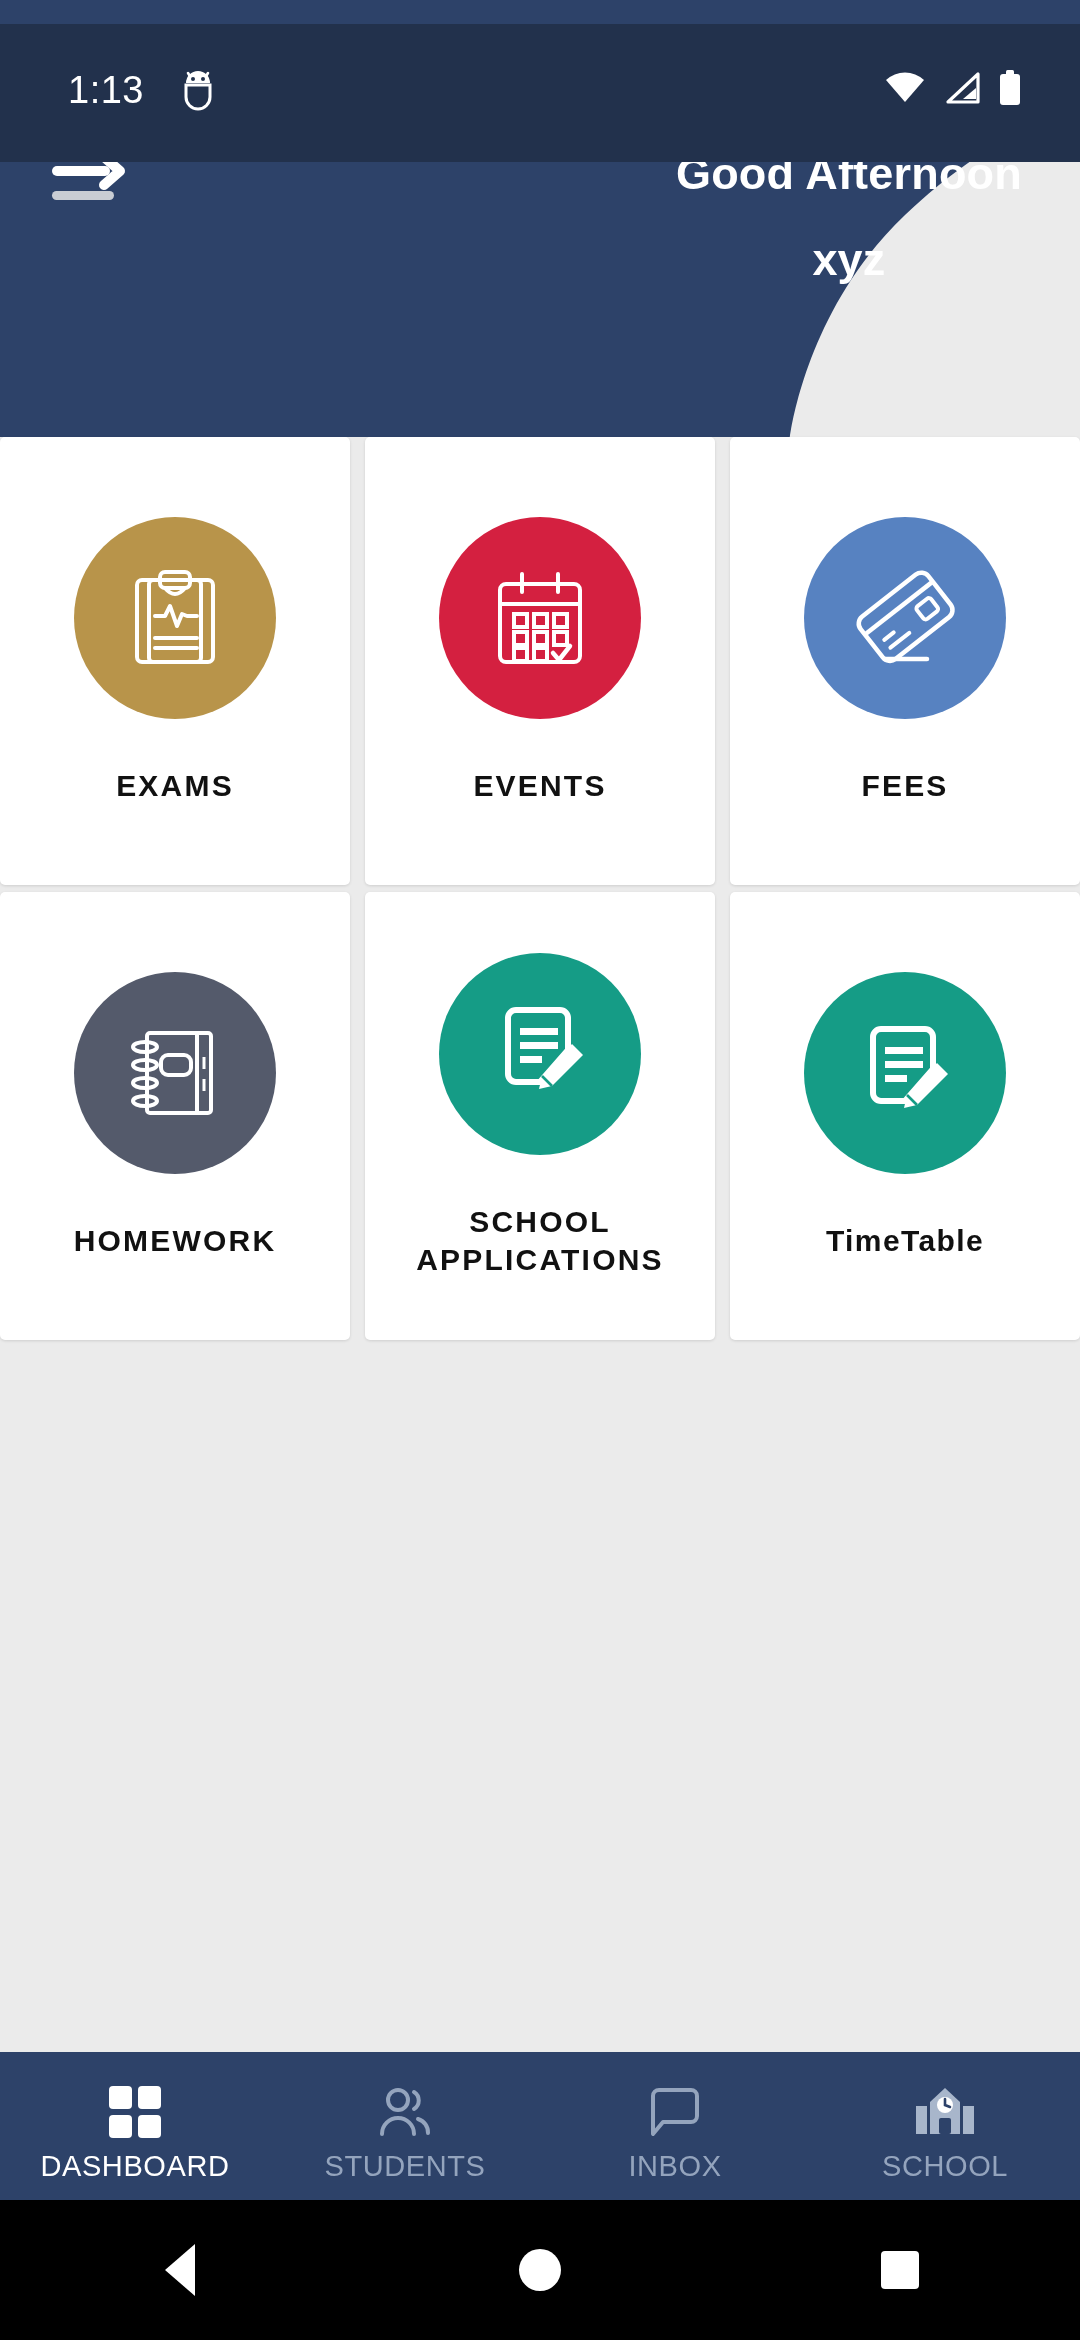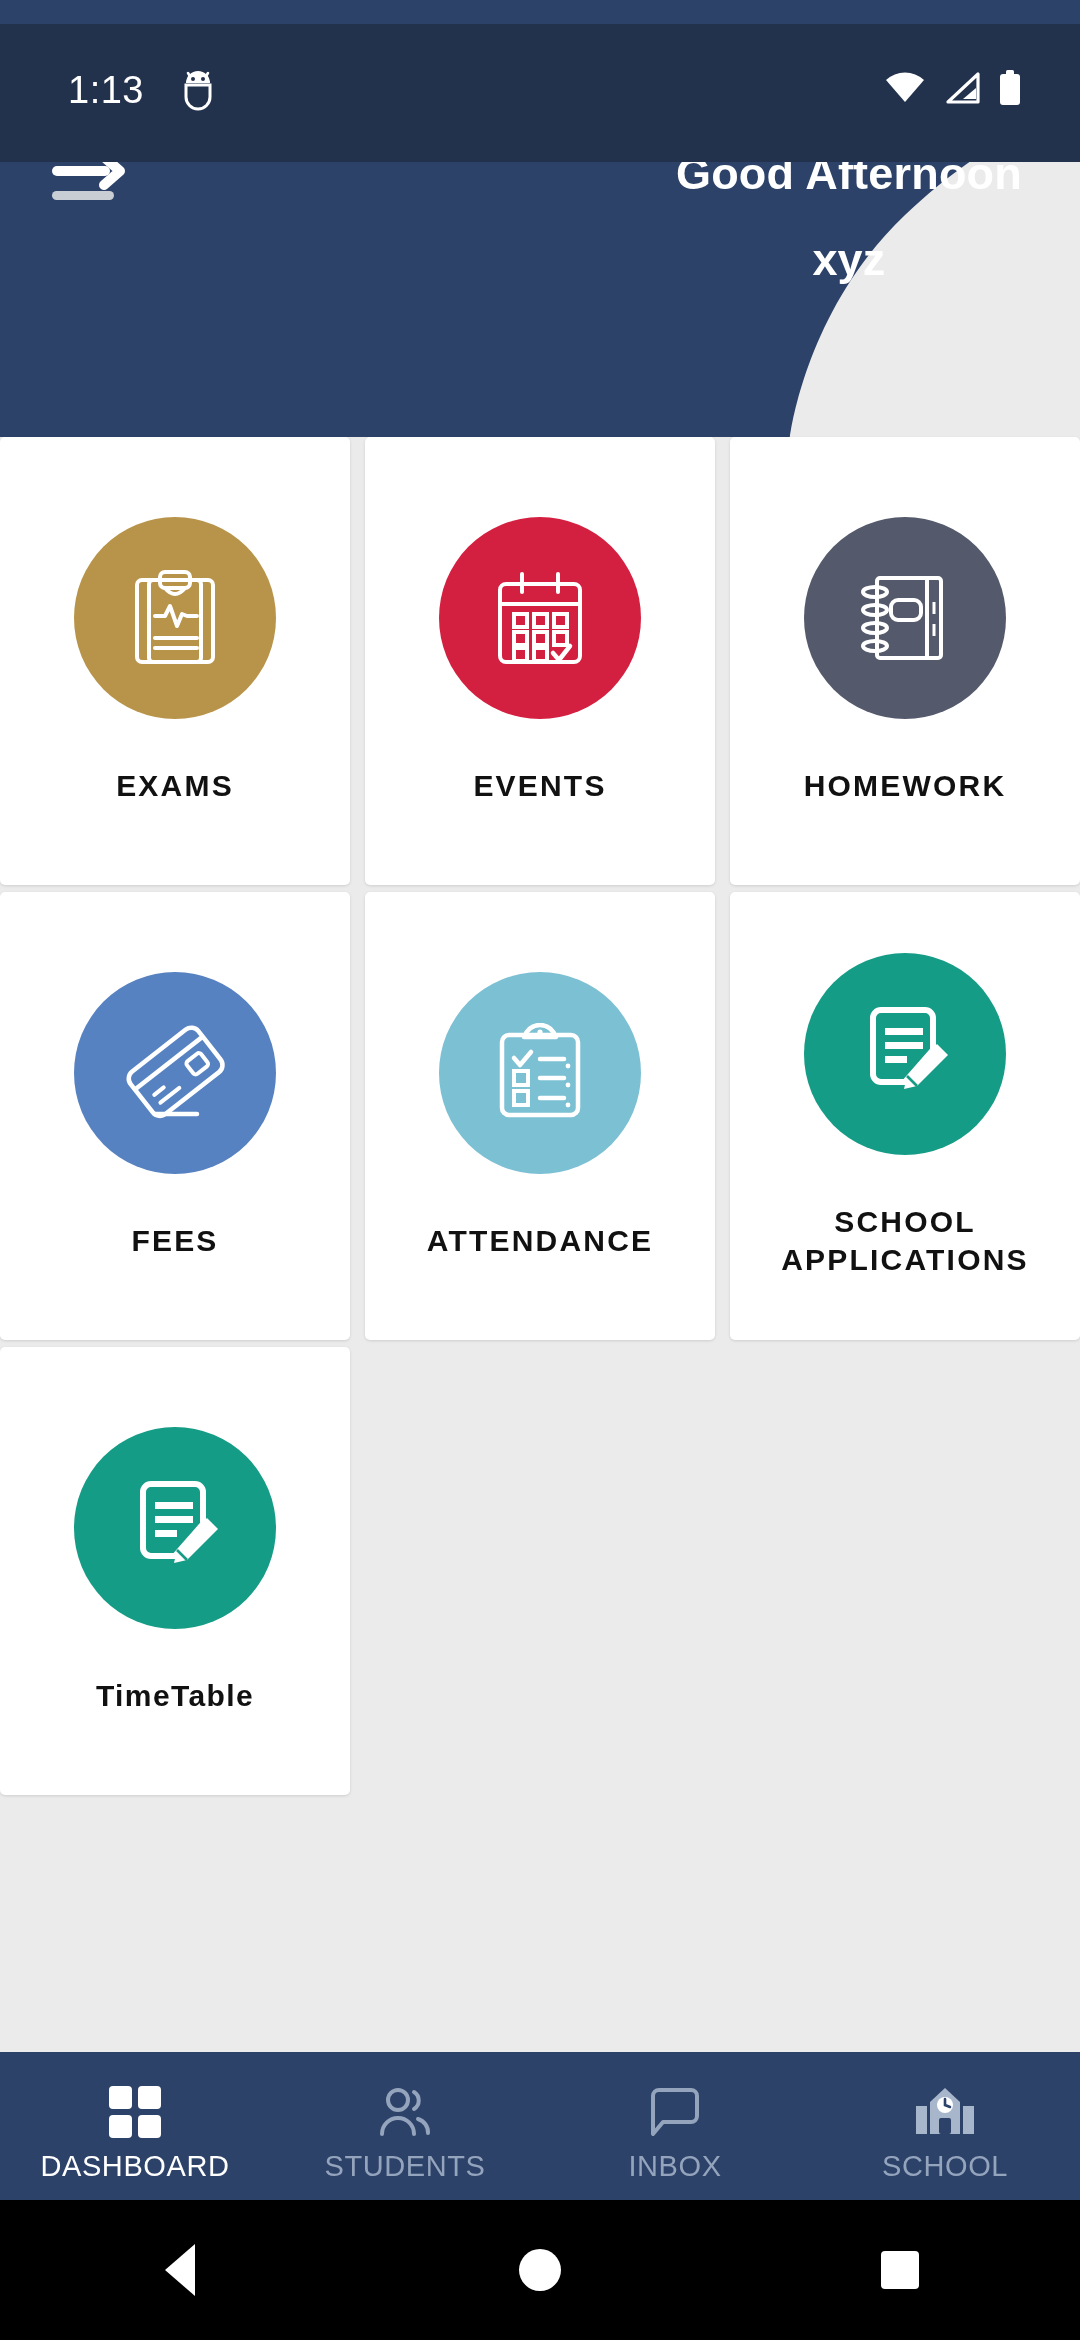--- a/index.html
+++ b/index.html
@@ -303,71 +303,52 @@
           <rect x="64" y="64" width="13" height="13" fill="none" stroke="#ffffff" stroke-width="4"></rect>
           <rect x="24" y="80" width="13" height="13" fill="none" stroke="#ffffff" stroke-width="4"></rect>
           <rect x="44" y="80" width="13" height="13" fill="none" stroke="#ffffff" stroke-width="4"></rect>
           <path d="M63 85 L69 92 L80 78" fill="none" stroke="#ffffff" stroke-width="4.5" stroke-linecap="round" stroke-linejoin="round"></path>
         </svg>
       </div>
       <div class="tile-label">EVENTS</div>
     </div>
 
     <div class="tile">
+      <div class="tile-circle" style="background:#5782c1">
+        <svg width="106" height="100" viewBox="0 0 106 100">
+          <g transform="rotate(-38 53 48)">
+            <rect x="10" y="22" width="86" height="54" rx="9" fill="none" stroke="#ffffff" stroke-width="4.5"></rect>
+            <line x1="10" y1="38" x2="96" y2="38" stroke="#ffffff" stroke-width="4.5"></line>
+            <rect x="66" y="48" width="18" height="16" rx="3" fill="none" stroke="#ffffff" stroke-width="4"></rect>
+            <line x1="22" y1="54" x2="34" y2="54" stroke="#ffffff" stroke-width="4" stroke-linecap="round"></line>
+            <line x1="22" y1="64" x2="46" y2="64" stroke="#ffffff" stroke-width="4" stroke-linecap="round"></line>
+          </g>
+          <line x1="33" y1="91" x2="75" y2="91" stroke="#ffffff" stroke-width="4.5" stroke-linecap="round"></line>
+        </svg>
+      </div>
+      <div class="tile-label">FEES</div>
+    </div>
+
+    <div class="tile">
       <div class="tile-circle" style="background:#545a6b">
         <svg width="100" height="100" viewBox="0 0 100 100">
           <rect x="22" y="10" width="64" height="80" rx="3" fill="none" stroke="#ffffff" stroke-width="4"></rect>
           <line x1="72" y1="10" x2="72" y2="90" stroke="#ffffff" stroke-width="4"></line>
           <rect x="36" y="32" width="30" height="20" rx="7" fill="none" stroke="#ffffff" stroke-width="4"></rect>
           <ellipse cx="20" cy="24" rx="12" ry="5" fill="none" stroke="#ffffff" stroke-width="4"></ellipse>
           <ellipse cx="20" cy="42" rx="12" ry="5" fill="none" stroke="#ffffff" stroke-width="4"></ellipse>
           <ellipse cx="20" cy="60" rx="12" ry="5" fill="none" stroke="#ffffff" stroke-width="4"></ellipse>
           <ellipse cx="20" cy="78" rx="12" ry="5" fill="none" stroke="#ffffff" stroke-width="4"></ellipse>
           <line x1="79" y1="34" x2="79" y2="46" stroke="#ffffff" stroke-width="3"></line>
           <line x1="79" y1="56" x2="79" y2="68" stroke="#ffffff" stroke-width="3"></line>
         </svg>
       </div>
       <div class="tile-label">HOMEWORK</div>
     </div>
 
-    <div class="tile">
-      <div class="tile-circle" style="background:#5782c1">
-        <svg width="106" height="100" viewBox="0 0 106 100">
-          <g transform="rotate(-38 53 48)">
-            <rect x="10" y="22" width="86" height="54" rx="9" fill="none" stroke="#ffffff" stroke-width="4.5"></rect>
-            <line x1="10" y1="38" x2="96" y2="38" stroke="#ffffff" stroke-width="4.5"></line>
-            <rect x="66" y="48" width="18" height="16" rx="3" fill="none" stroke="#ffffff" stroke-width="4"></rect>
-            <line x1="22" y1="54" x2="34" y2="54" stroke="#ffffff" stroke-width="4" stroke-linecap="round"></line>
-            <line x1="22" y1="64" x2="46" y2="64" stroke="#ffffff" stroke-width="4" stroke-linecap="round"></line>
-          </g>
-          <line x1="33" y1="91" x2="75" y2="91" stroke="#ffffff" stroke-width="4.5" stroke-linecap="round"></line>
-        </svg>
-      </div>
-      <div class="tile-label">FEES</div>
-    </div>
-
-    <div class="tile">
-      <div class="tile-circle" style="background:#7cc0d3">
-        <svg width="96" height="100" viewBox="0 0 96 100">
-          <rect x="10" y="12" width="76" height="80" rx="7" fill="none" stroke="#ffffff" stroke-width="4.5"></rect>
-          <path d="M32 14 q5 -12 16 -12 q11 0 16 12 z" fill="none" stroke="#ffffff" stroke-width="4.5" stroke-linejoin="round"></path>
-          <circle cx="48" cy="9" r="2.6" fill="#ffffff"></circle>
-          <path d="M22 35 L28 42 L39 29" fill="none" stroke="#ffffff" stroke-width="4.5" stroke-linecap="round" stroke-linejoin="round"></path>
-          <rect x="22" y="48" width="14" height="14" fill="none" stroke="#ffffff" stroke-width="4"></rect>
-          <rect x="22" y="68" width="14" height="14" fill="none" stroke="#ffffff" stroke-width="4"></rect>
-          <line x1="48" y1="36" x2="72" y2="36" stroke="#ffffff" stroke-width="4.5" stroke-linecap="round"></line>
-          <line x1="48" y1="55" x2="72" y2="55" stroke="#ffffff" stroke-width="4.5" stroke-linecap="round"></line>
-          <line x1="48" y1="75" x2="72" y2="75" stroke="#ffffff" stroke-width="4.5" stroke-linecap="round"></line>
-          <circle cx="76" cy="43" r="2.4" fill="#ffffff"></circle>
-          <circle cx="76" cy="62" r="2.4" fill="#ffffff"></circle>
-          <circle cx="76" cy="82" r="2.4" fill="#ffffff"></circle>
-        </svg>
-      </div>
-      <div class="tile-label">ATTENDANCE</div>
-    </div>
 
     <div class="tile">
       <div class="tile-circle" style="background:#159c86">
         <svg width="100" height="100" viewBox="0 0 100 100">
           <path d="M18 14 a8 8 0 0 1 8 -8 h44 a8 8 0 0 1 8 8 v32 L50 78 h-24 a8 8 0 0 1 -8 -8 z" fill="none" stroke="#ffffff" stroke-width="6"></path>
           <rect x="30" y="24" width="38" height="7" fill="#ffffff"></rect>
           <rect x="30" y="38" width="38" height="7" fill="#ffffff"></rect>
           <rect x="30" y="52" width="22" height="7" fill="#ffffff"></rect>
           <path d="M82 40 L93 51 L62 82 L49 85 L52 72 Z" fill="#ffffff"></path>
           <path d="M52 72 L62 82" stroke="#159c86" stroke-width="2.6"></path>

